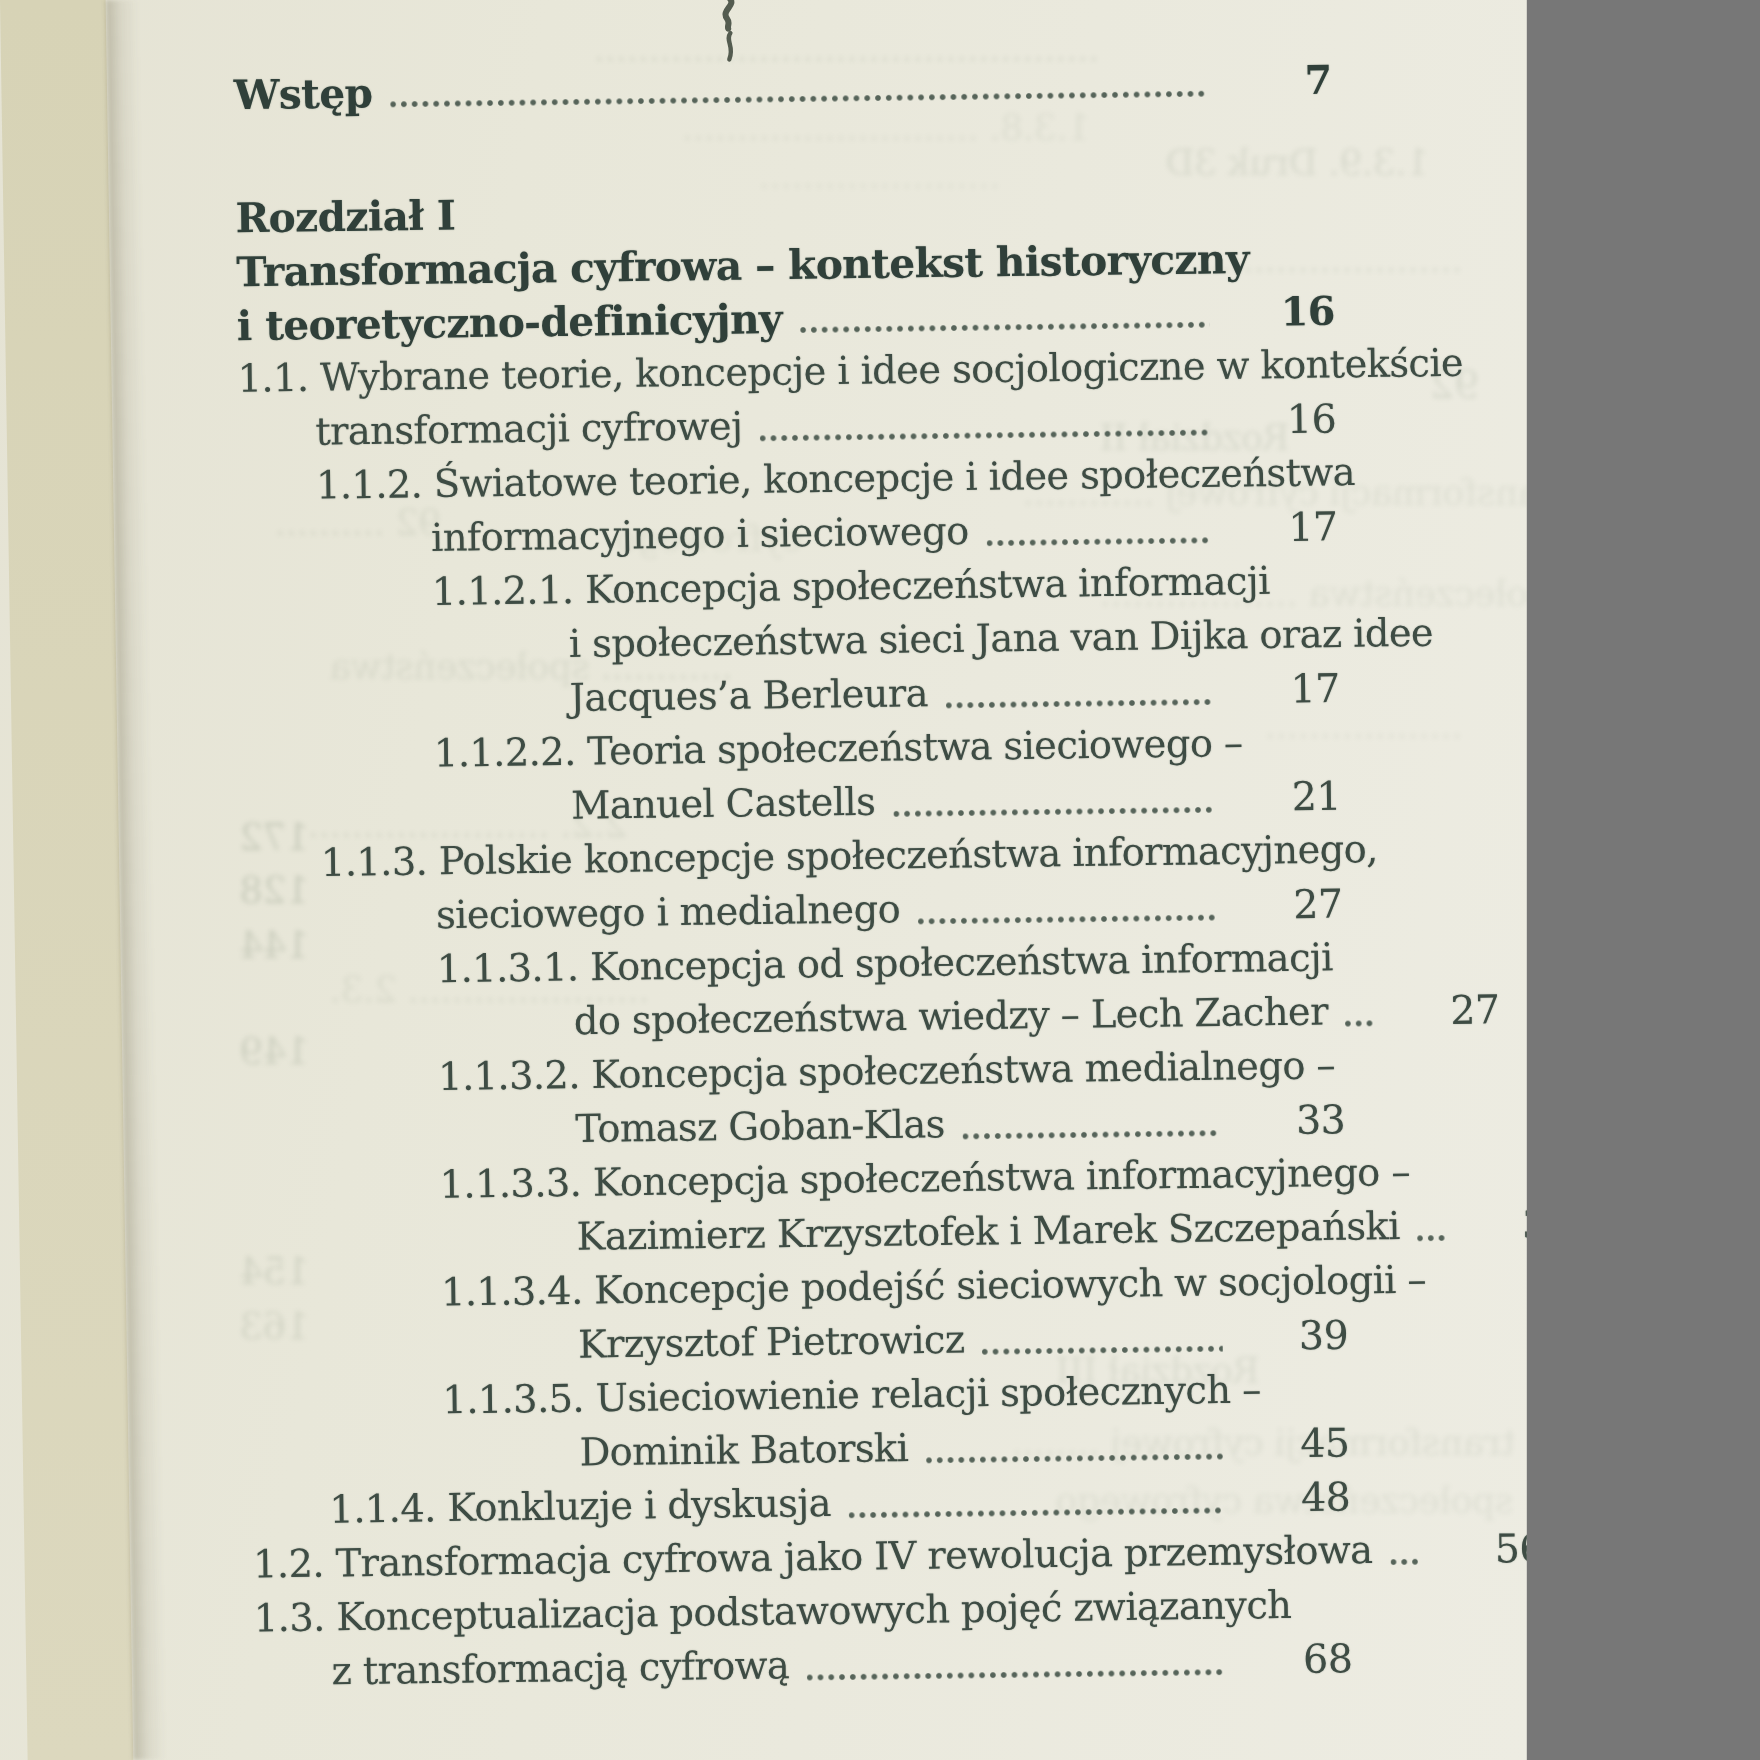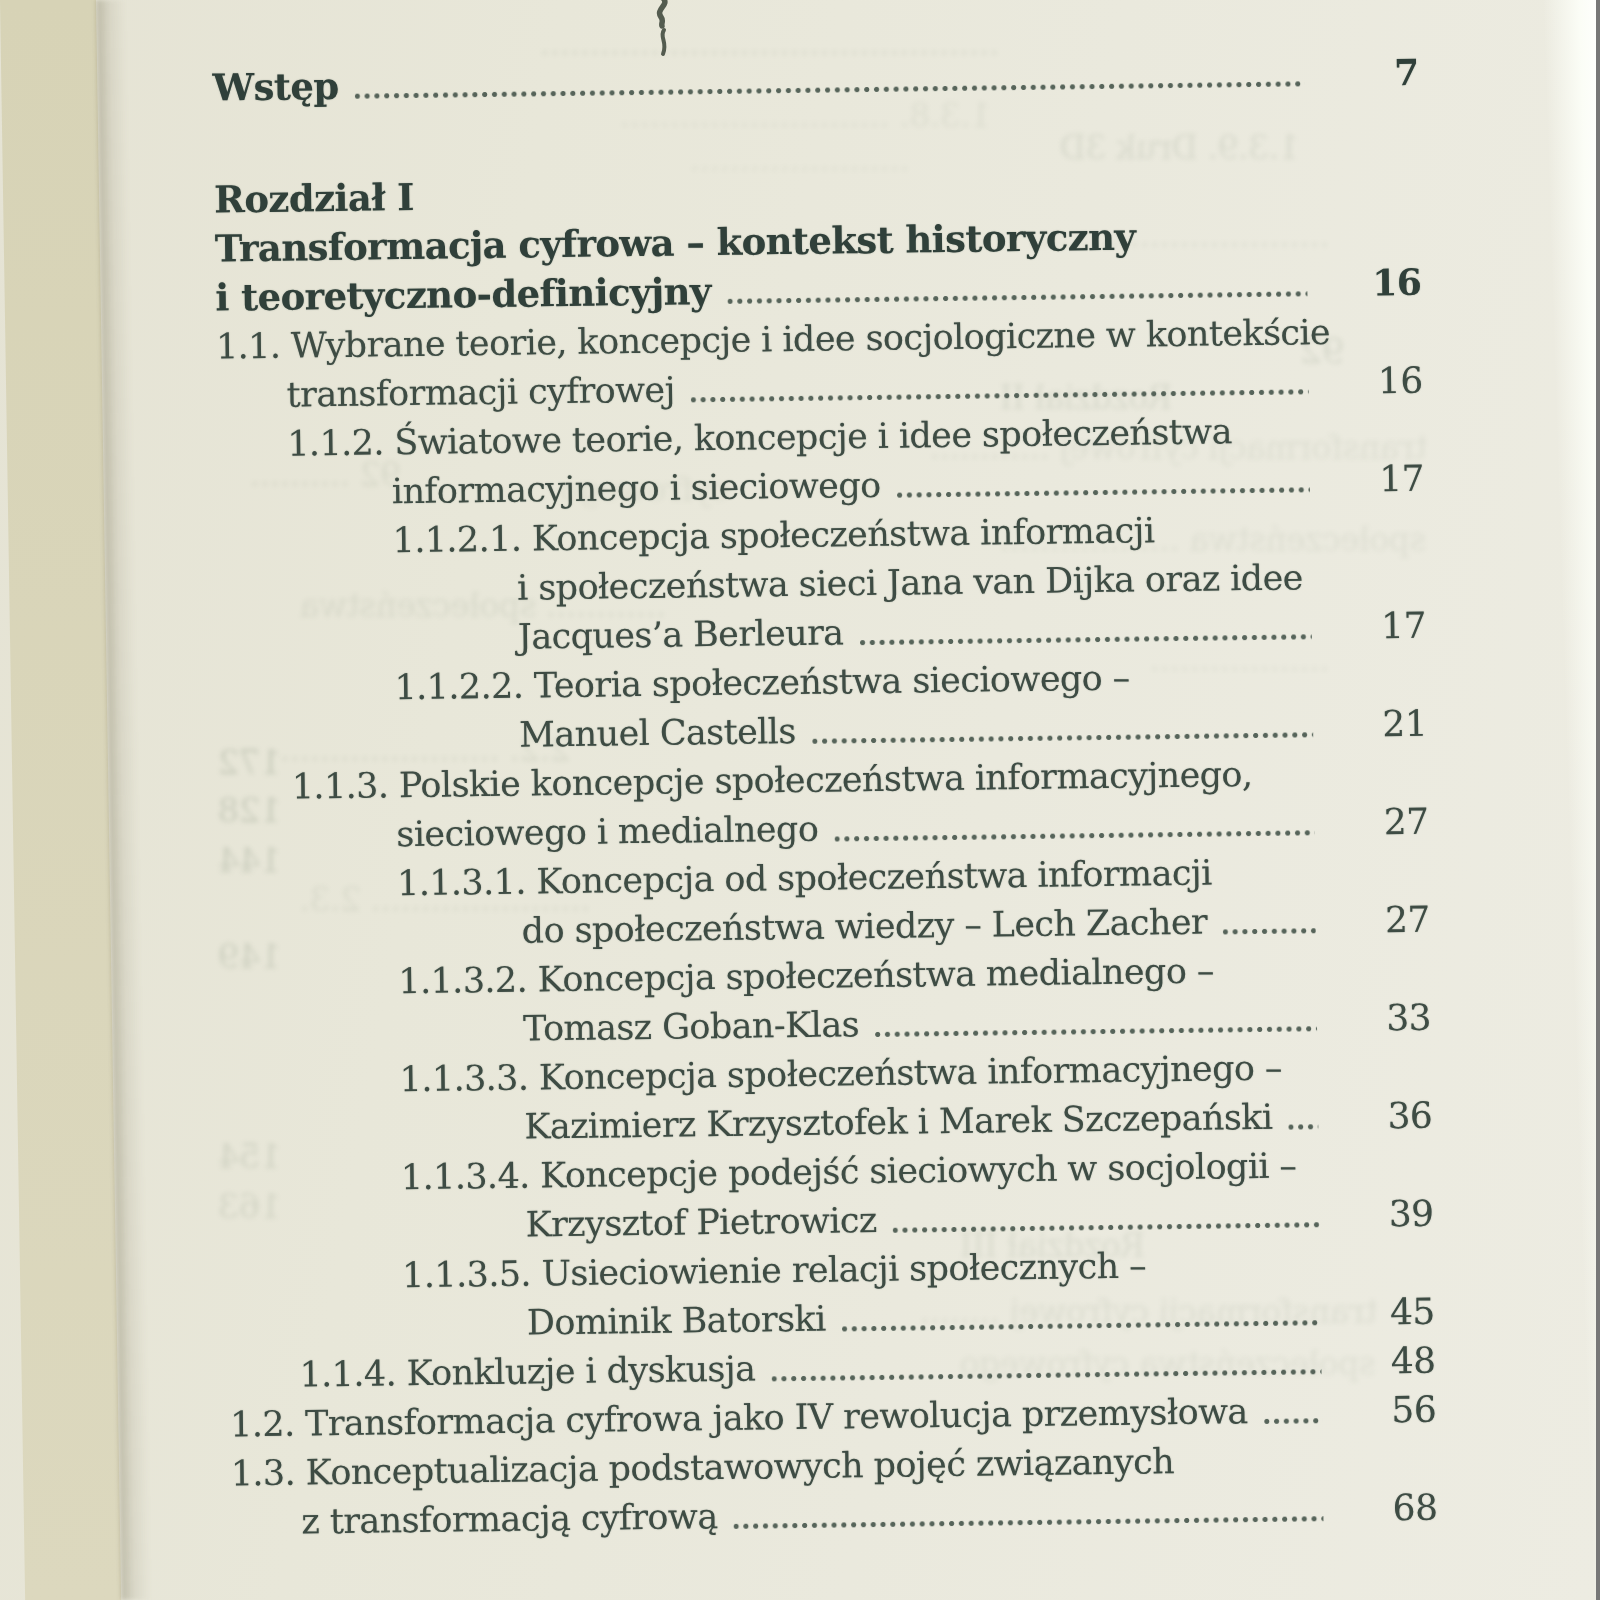--- a/index.html
+++ b/index.html
@@ -1,17 +1,17 @@
 <!DOCTYPE html>
 <html style="--paper: #e9e8db; --strip: #d7d3b6; --edge: #ffffff; --ink: #3e4c44; --ink-bold: #30403a; --dots: #49584e; --ghost: #75846f;"><head>
 <meta charset="utf-8">
 <style>
   html,body{margin:0;padding:0;background:#777;}
   .photo{
-    position:relative;width:1596px;height:1600px;overflow:hidden;
+    position:relative;width:1388px;height:1600px;overflow:hidden;
     background:
       linear-gradient(100deg,#e5e3d4 0%,#e8e7d9 30%,#eae9dd 60%,#edece2 100%);
     font-family:"DejaVu Serif","Liberation Serif",serif;
   }
   
   .left-strip{
     position:absolute;left:0;top:0;width:96px;height:1600px;
     background:linear-gradient(180deg,var(--strip,#d7d3b6),#dcd8be);
     transform:skewX(0.9deg);transform-origin:0 0;
   }

